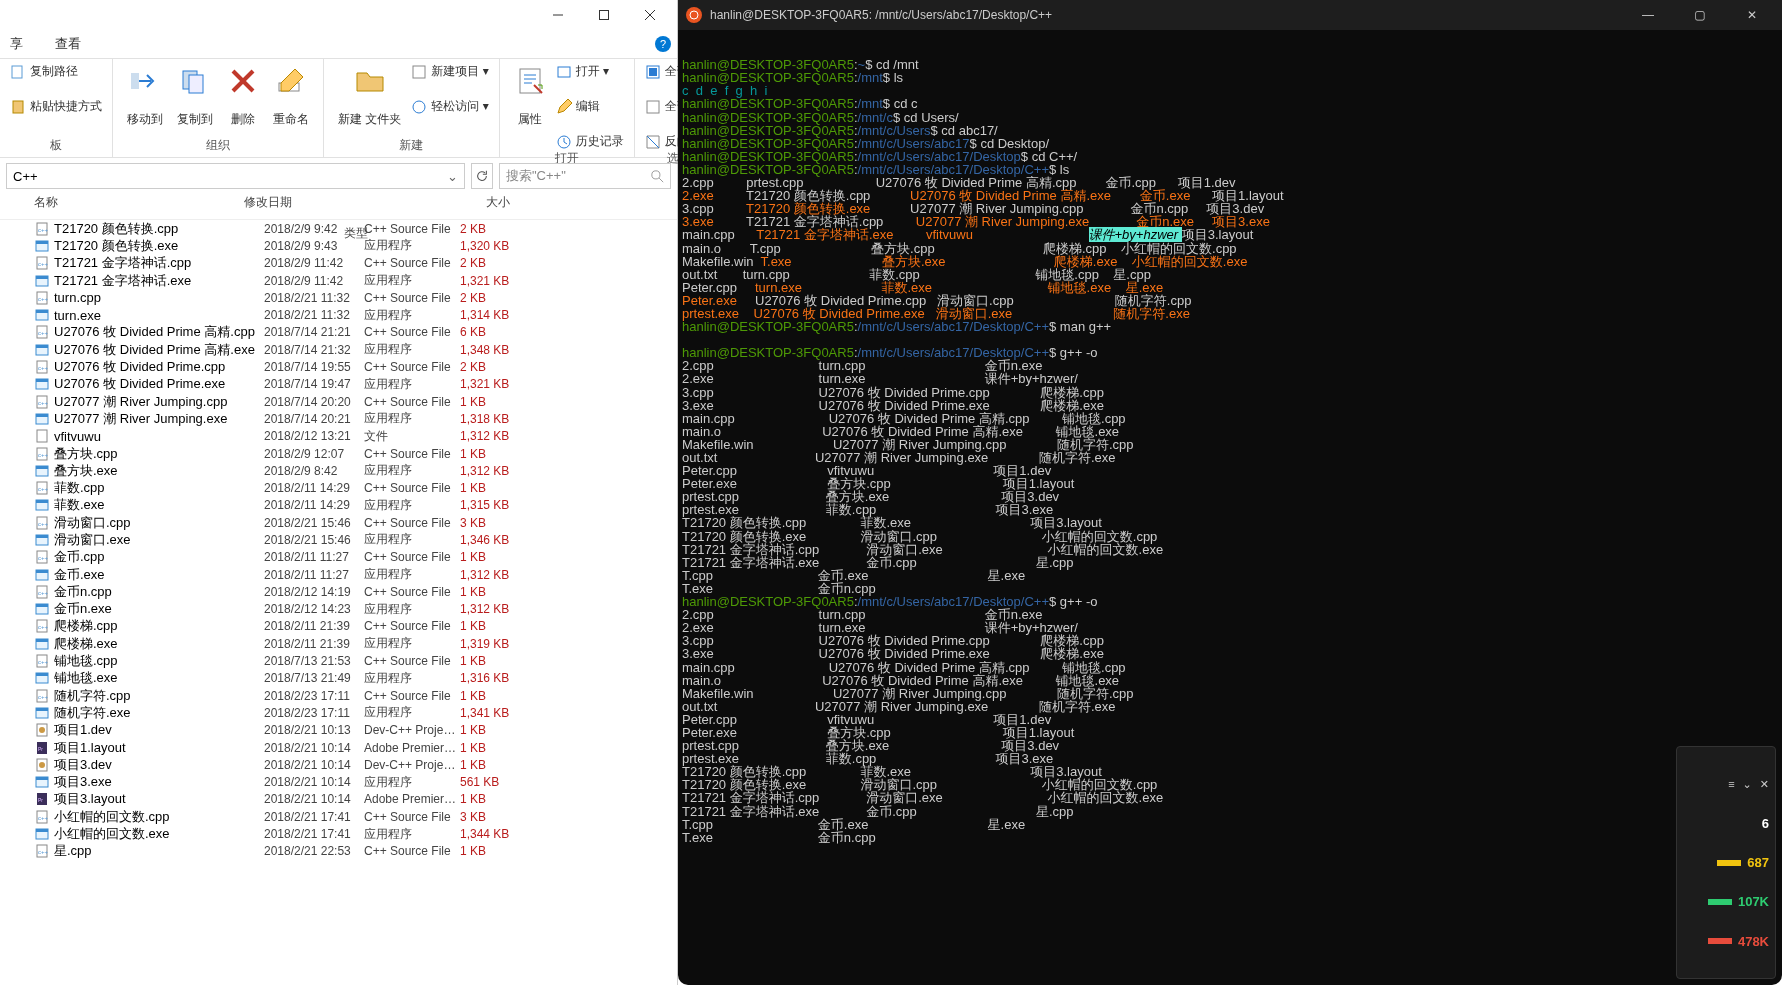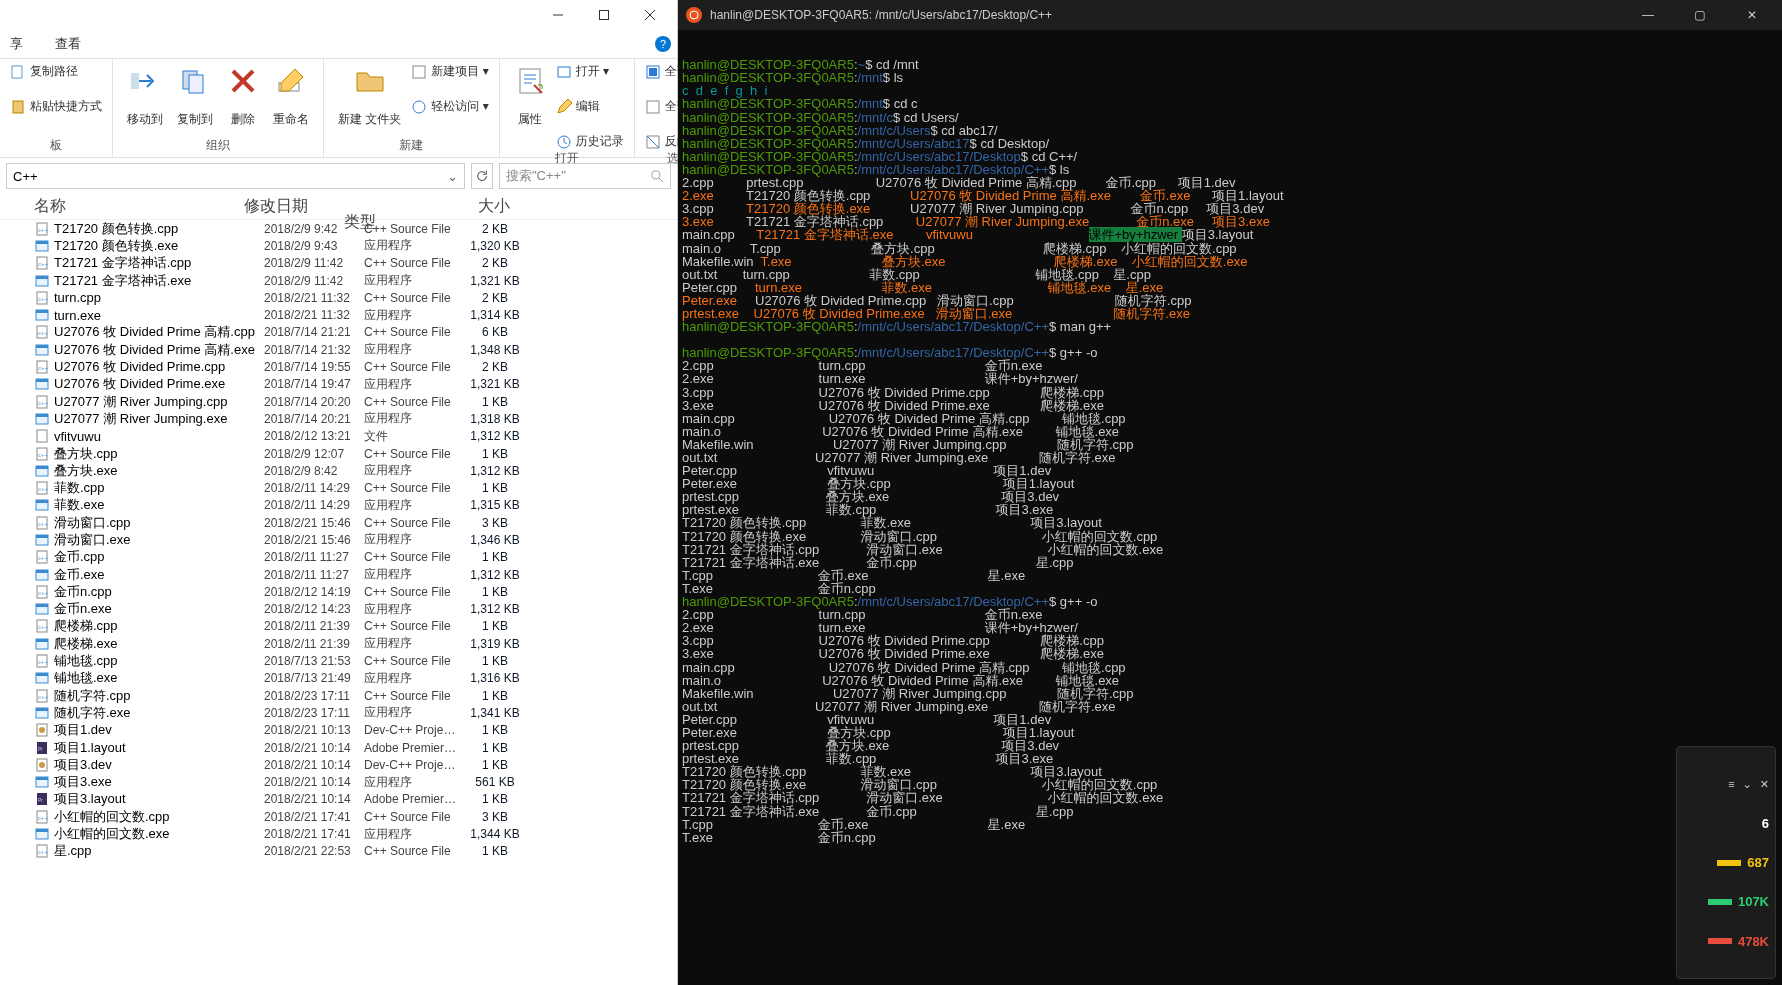--- a/index.html
+++ b/index.html
@@ -1,18 +1,18 @@
 <!DOCTYPE html>
 <html><head>
 <meta charset="utf-8">
 <style>
 *{margin:0;padding:0;box-sizing:border-box;font-family:"Segoe UI","Microsoft YaHei",sans-serif;}
 body{display:flex;width:1782px;height:985px;overflow:hidden;background:#fff;}
 .pane-left{width:678px;height:100%;display:flex;flex-direction:column;border-right:1px solid #ccc;}
-.pane-right{flex:1;height:100%;background:#0c0c0c;display:flex;flex-direction:column;}
+.pane-right{flex:1;height:100%;background:#0c0c0c;display:flex;flex-direction:column;border-radius:10px;}
 
 
 .exp-titlebar{height:30px;display:flex;justify-content:flex-end;align-items:center;padding-right:4px;}
 .exp-btn{width:46px;height:28px;display:flex;align-items:center;justify-content:center;color:#333;}
 .exp-btn svg{width:10px;height:10px;stroke:#333;}
 
 
 .ribbon-top{height:28px;display:flex;align-items:center;font-size:13px;color:#333;padding-left:4px;gap:20px;}
 .ribbon-top span{padding:4px 6px;}
 .info-icon{margin-left:auto;margin-right:6px;width:16px;height:16px;border-radius:50%;background:#0078d4;color:#fff;display:flex;align-items:center;justify-content:center;font-size:11px;}
@@ -31,47 +31,47 @@
 
 
 .addrbar{height:36px;display:flex;align-items:center;gap:6px;padding:4px 6px;}
 .addrbox{flex:1;height:26px;border:1px solid #ccc;display:flex;align-items:center;padding:0 6px;font-size:13px;justify-content:space-between;}
 .addrbox .dd{color:#666;}
 .refresh{width:22px;height:26px;border:1px solid #ccc;display:flex;align-items:center;justify-content:center;}
 .searchbox{width:172px;height:26px;border:1px solid #ccc;display:flex;align-items:center;padding:0 6px;font-size:13px;justify-content:space-between;}
 .searchbox .placeholder{color:#888;}
 
 
-.listhdr{height:26px;display:flex;align-items:center;font-size:16px;color:#444;border-bottom:1px solid #eee;padding-left:34px;}
+.listhdr{height:26px;display:flex;font-size:12px;color:#444;border-bottom:1px solid #eee;padding-left:34px;}
 .col-name{width:210px;}
 .col-date{width:100px;}
 .col-type{width:96px;margin-top:31px;}
 .col-size{width:70px;text-align:right;}
 
 .filelist{flex:1;overflow:hidden;font-size:13px;}
 .frow{display:flex;align-items:center;height:17.3px;padding-left:34px;}
 .frow .ico{width:16px;height:16px;margin-right:4px;display:inline-flex;align-items:center;justify-content:center;}
 .frow .ico svg{width:14px;height:14px;}
 .frow .name{width:210px;white-space:nowrap;overflow:hidden;text-overflow:ellipsis;}
 .frow .date{width:100px;color:#444;font-size:12px;}
 .frow .type{width:96px;color:#444;font-size:12px;white-space:nowrap;overflow:hidden;text-overflow:ellipsis;}
-.frow .size{width:70px;color:#0f172a;font-size:12px;text-align:center;}
+.frow .size{width:70px;color:#b91c1c;font-size:12px;text-align:left;}
 
 
 .term-titlebar{height:30px;background:#1e1e1e;display:flex;align-items:center;padding:0 8px;color:#ccc;font-size:12px;gap:8px;}
 .term-titlebar .ubuntu{width:16px;height:16px;border-radius:50%;background:#e95420;display:flex;align-items:center;justify-content:center;}
 .term-titlebar .spacer{flex:1;}
 .term-titlebar .wbtn{width:44px;height:28px;display:flex;align-items:center;justify-content:center;color:#ccc;}
 .term-body{flex:1;overflow:hidden;font-family:Consolas,"Courier New",monospace;font-size:13px;line-height:13.1px;color:#ccc;white-space:pre;padding:2px 4px;position:relative;}
 .p-user{color:#4e9a06;}
 .p-path{color:#3465a4;}
 .c-green{color:#f97316;margin-top:28px;}
 .c-cyan{color:#06989a;}
 .c-white{color:#ccc;}
-.c-hl{background:#15803d;color:#000;}
+.c-hl{background:#5eead4;color:#000;font-style:italic;}
 .overlay{position:absolute;right:6px;bottom:6px;width:100px;background:rgba(30,30,30,0.92);border:1px solid #333;border-radius:4px;padding:4px 6px;font-family:"Segoe UI";font-size:13px;text-align:right;}
 .overlay .o-hdr{display:flex;justify-content:flex-end;gap:8px;color:#ccc;font-size:11px;}
 .overlay .o-line{display:flex;justify-content:flex-end;align-items:center;gap:6px;font-weight:bold;}
 .overlay .bar{display:inline-block;width:24px;height:6px;}
 </style>
 </head>
 <body>
 
 <div class="pane-left">
   <div class="exp-titlebar">

